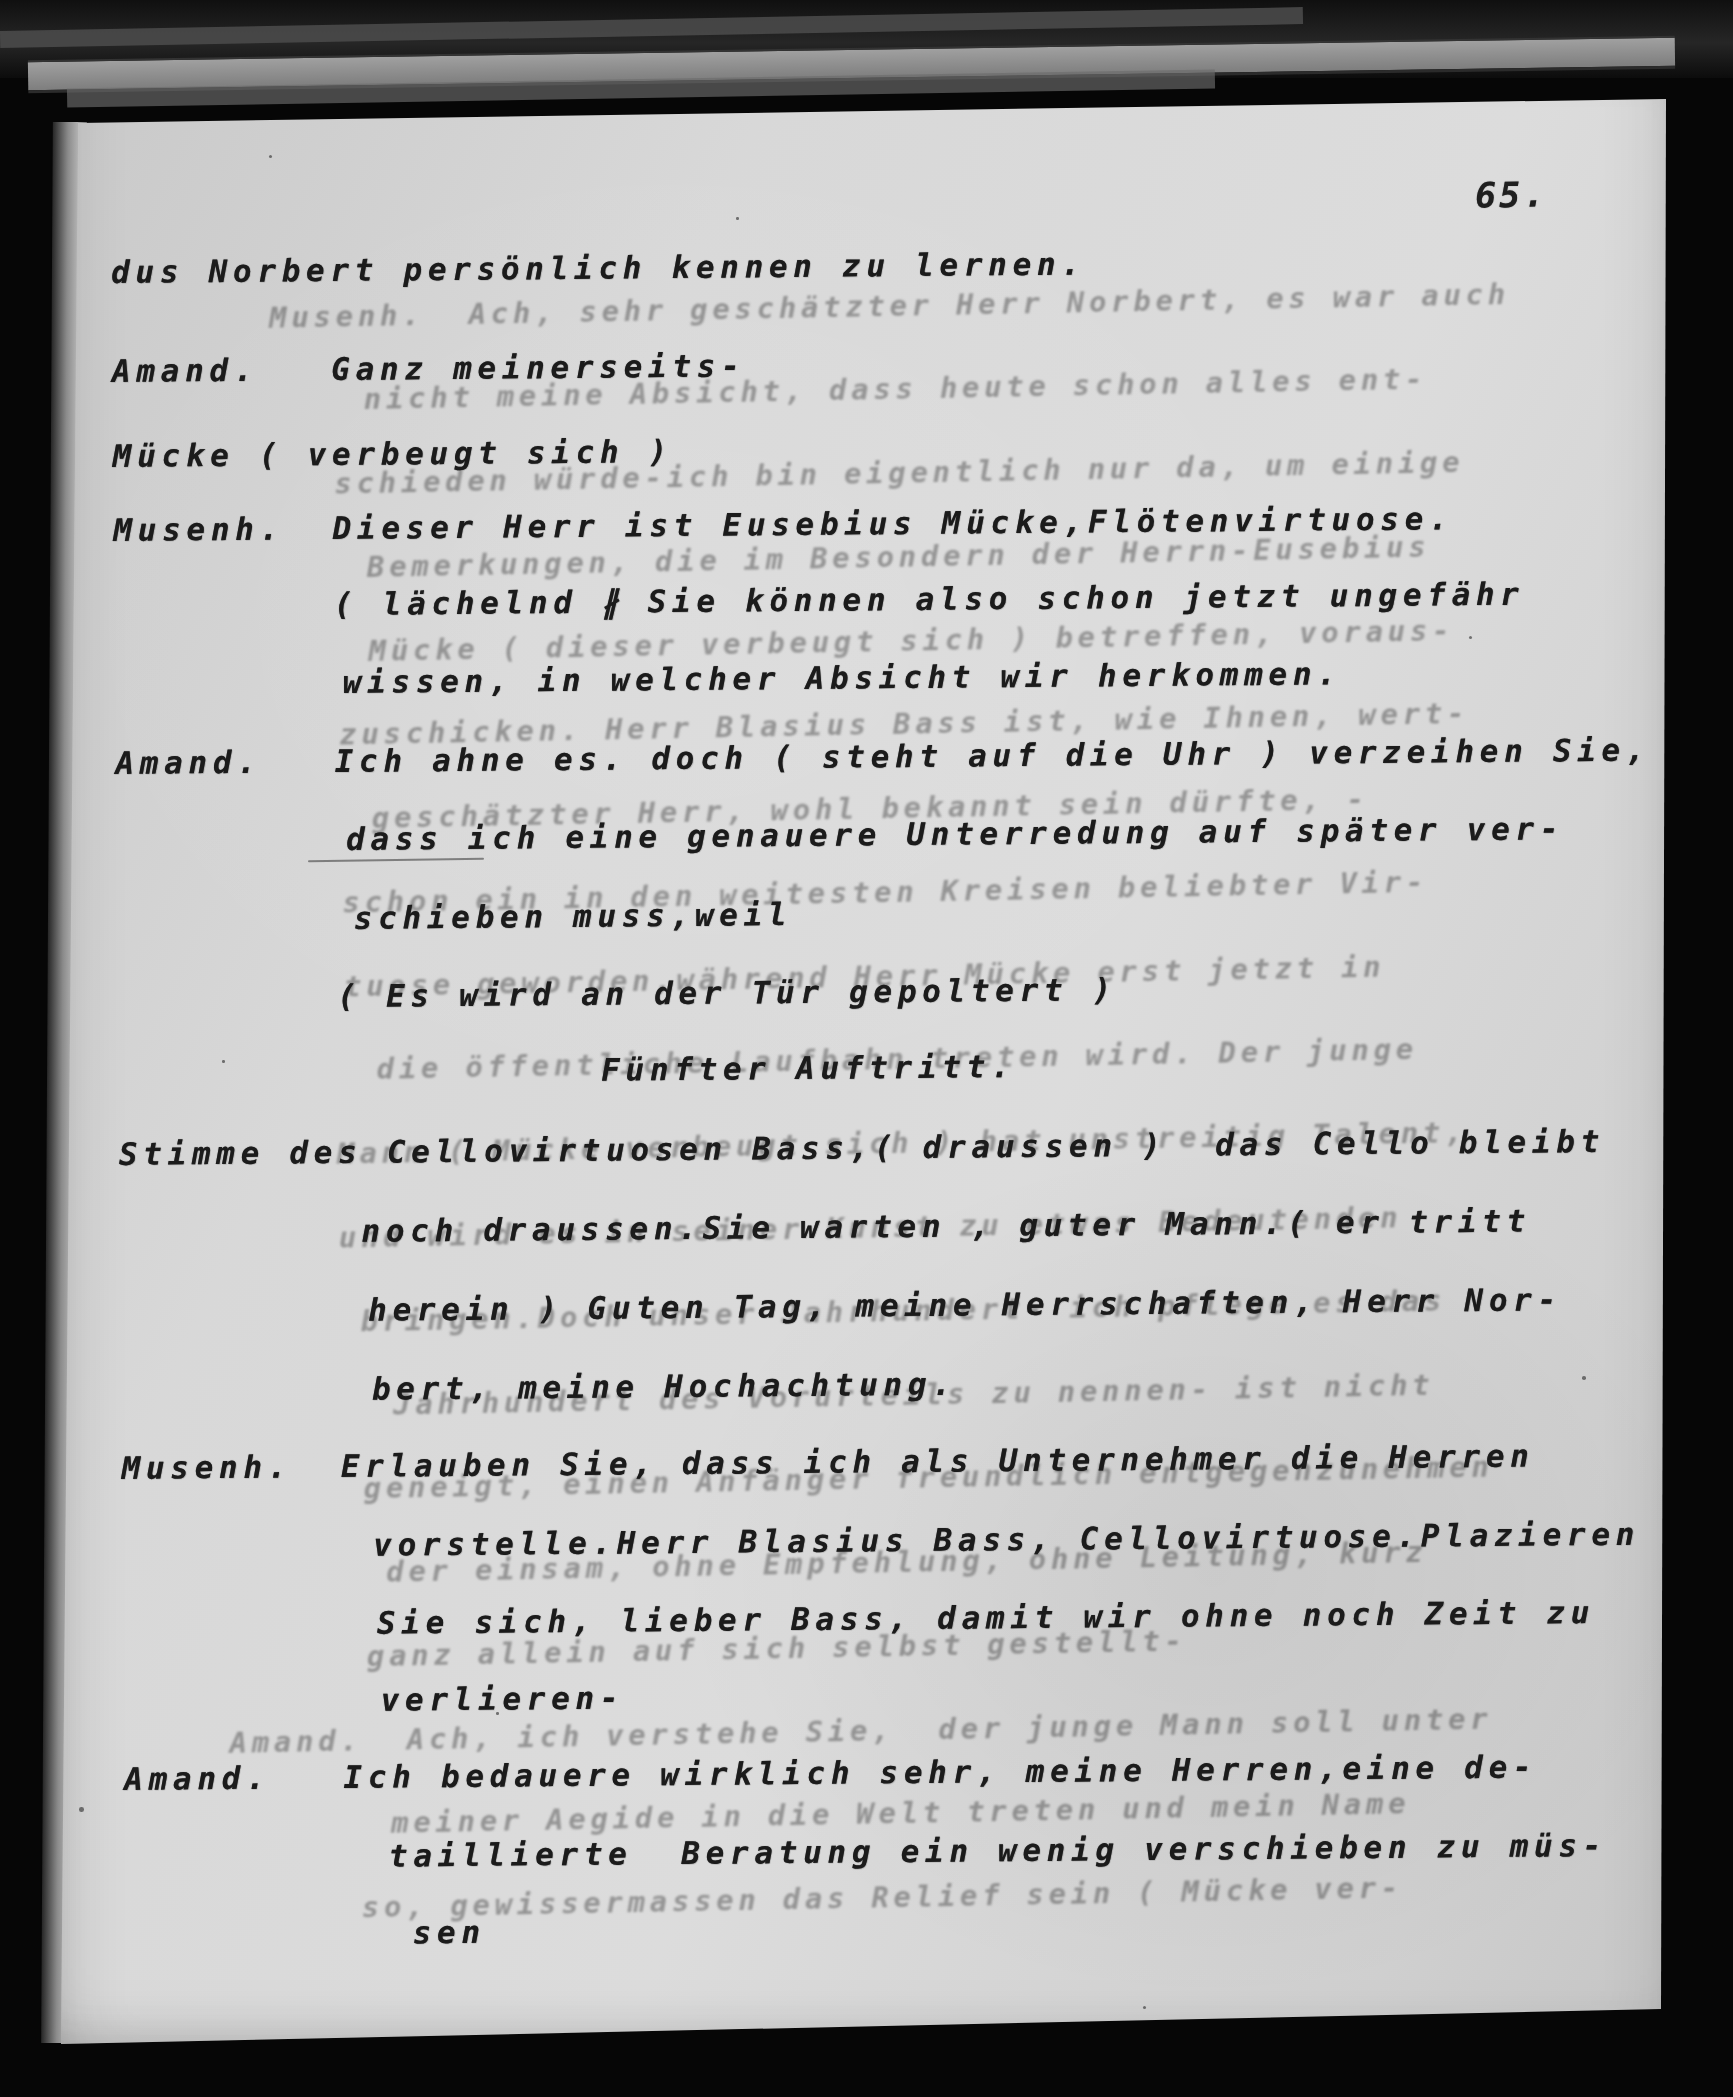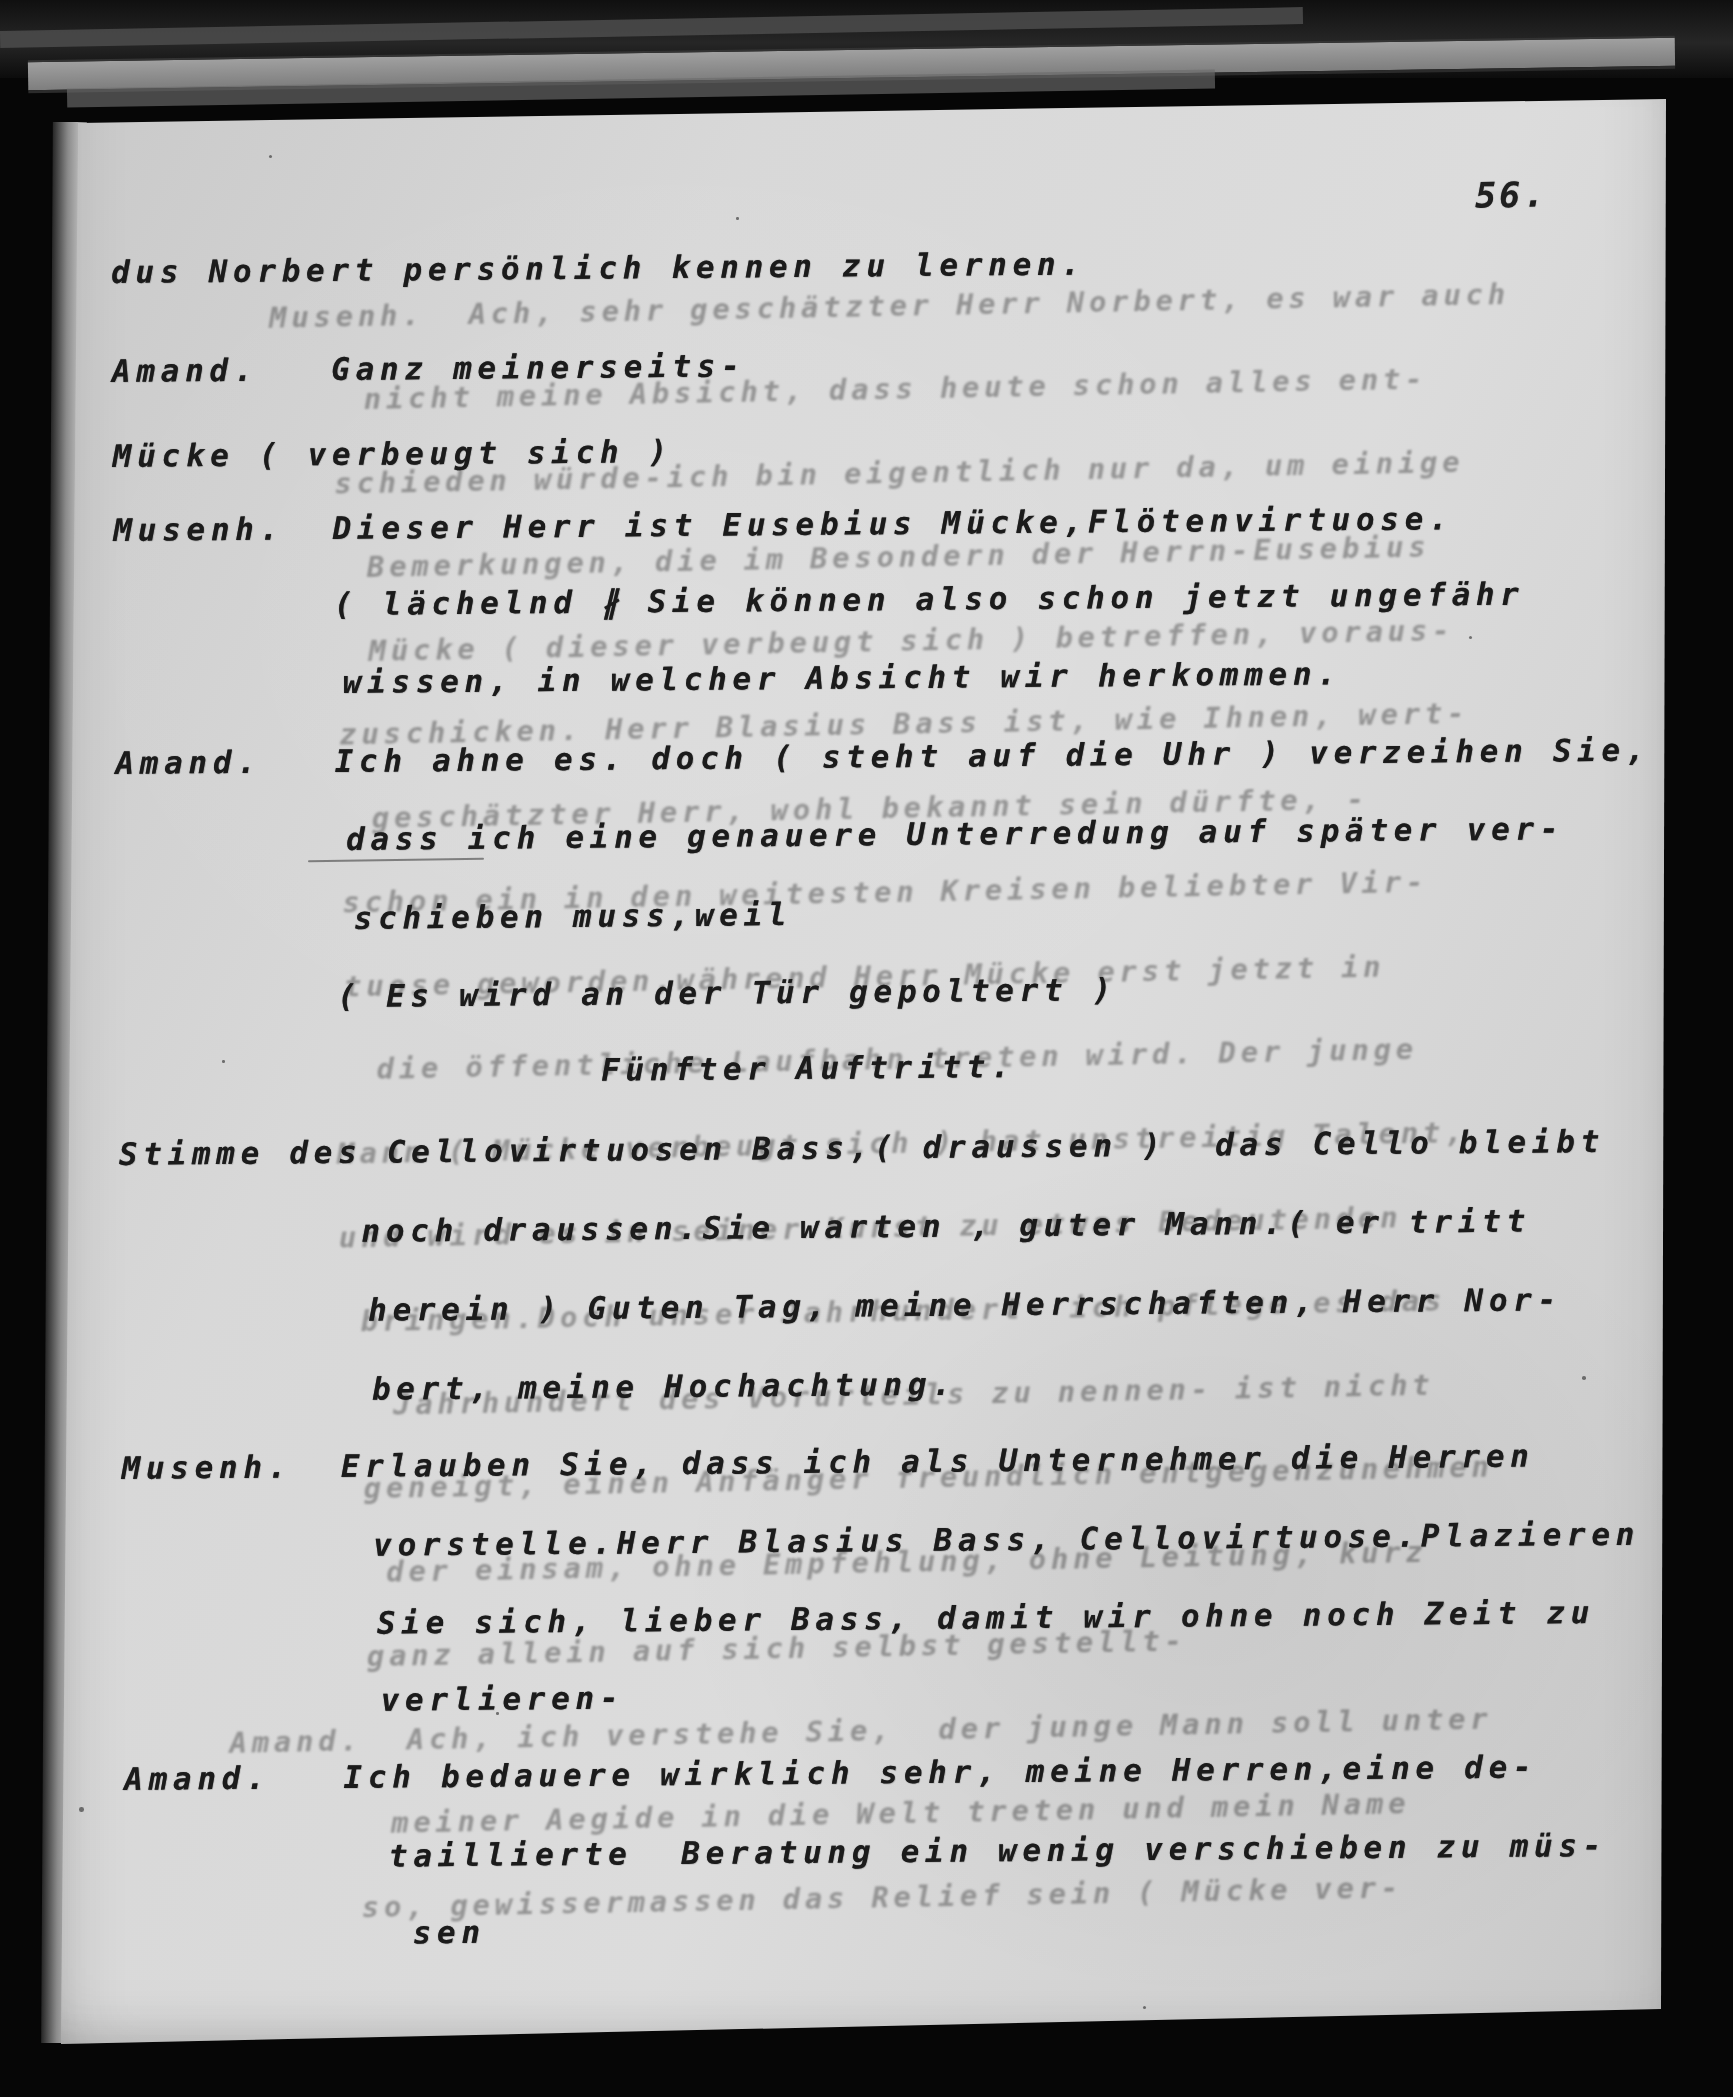--- a/index.html
+++ b/index.html
@@ -149,21 +149,21 @@
         <div class="tl" style="left: 359px; top: 1297px;">herein ) Guten Tag, meine Herrschaften, Herr Nor-</div>
         <div class="tl" style="left: 362px; top: 1376px;">bert, meine Hochachtung.</div>
         <div class="tl" style="left: 111px; top: 1453px;">Musenh.  Erlauben Sie, dass ich als Unternehmer die Herren</div>
         <div class="tl" style="left: 362px; top: 1532px;">vorstelle.Herr Blasius Bass, Cellovirtuose.Plazieren</div>
         <div class="tl" style="left: 365px; top: 1610px;">Sie sich, lieber Bass, damit wir ohne noch Zeit zu</div>
         <div class="tl" style="left: 368px; top: 1687px;">verlieren-</div>
         <div class="tl" style="left: 111px; top: 1764px;">Amand.   Ich bedauere wirklich sehr, meine Herren,eine de-</div>
         <div class="tl" style="left: 375px; top: 1843px;">taillierte  Beratung ein wenig verschieben zu müs-</div>
         <div class="tl" style="left: 398px; top: 1920px;">sen</div>
       </div>
-    <div class="page-number">56.</div>
+    <div class="page-number">65.</div>
     <div class="scratch" style="left: 308px; top: 859px; width: 176px;"></div>
     <div class="page-shade"></div>
   <div class="speck" style="left: 269px; top: 155px; width: 3.1px; height: 3.1px;"></div>
       <div class="speck" style="left: 605px; top: 362px; width: 2.6px; height: 2.6px;"></div>
       <div class="speck" style="left: 1469px; top: 636px; width: 3.1px; height: 3.1px;"></div>
       <div class="speck" style="left: 222px; top: 1060px; width: 2.6px; height: 2.6px;"></div>
       <div class="speck" style="left: 1582px; top: 1376px; width: 3.6px; height: 3.6px;"></div>
       <div class="speck" style="left: 496px; top: 1712px; width: 2.6px; height: 2.6px;"></div>
       <div class="speck" style="left: 1143px; top: 2006px; width: 3.1px; height: 3.1px;"></div>
       <div class="speck" style="left: 853px; top: 82px; width: 3.6px; height: 3.6px;"></div>

